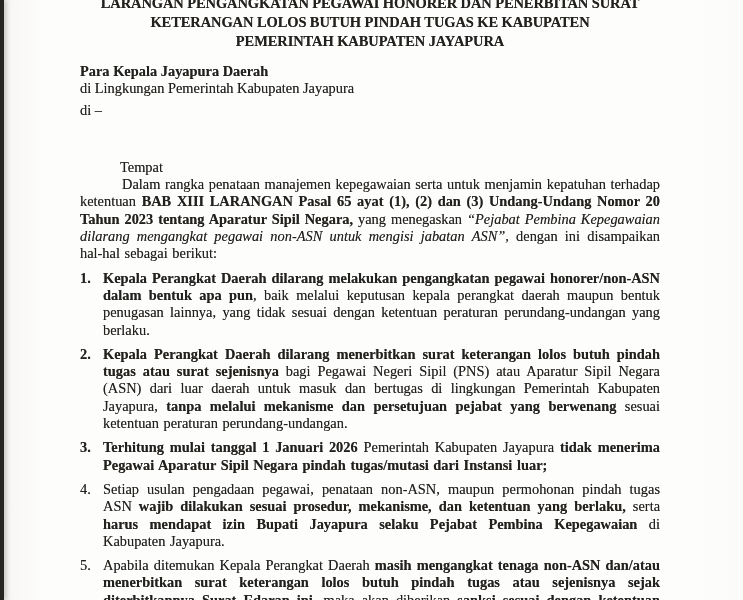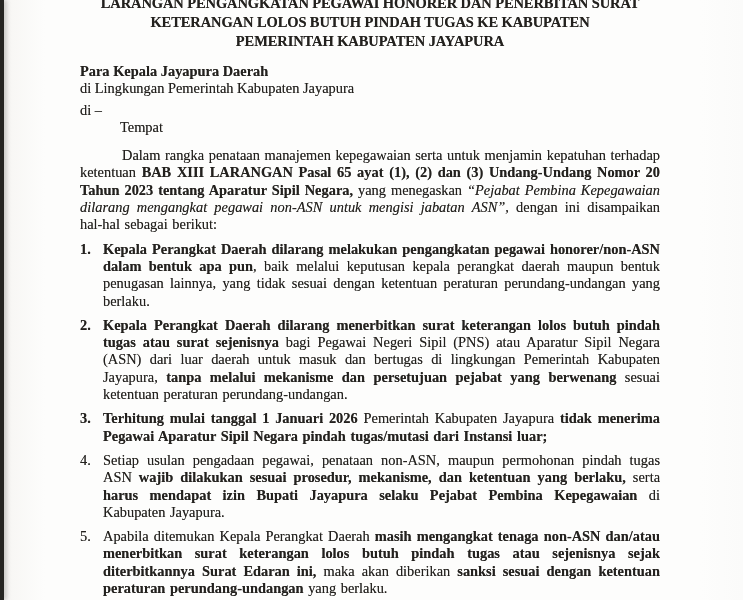--- a/index.html
+++ b/index.html
@@ -34,23 +34,22 @@
     text-align: center;
     font-weight: bold;
     font-size: 14.5px;
     line-height: 19px;
     letter-spacing: -0.1px;
   }
   .title-line { white-space: nowrap; }
   .addressee { margin-top: 12px; }
   .recipient-line { font-weight: bold; }
   .at-line { margin-top: 4px; }
-  .place-line { padding-left: 40px; }
+  .place-line { padding-left: 40px; margin-top: 40px; }
   .para {
-    margin-top: 11px;
     text-align: justify;
     text-indent: 42px;
     word-spacing: 1px;
   }
   .items { margin-top: 4px; }
   .item {
     display: flex;
     margin-top: 7px;
   }
   .item-num { flex: 0 0 23px; }

